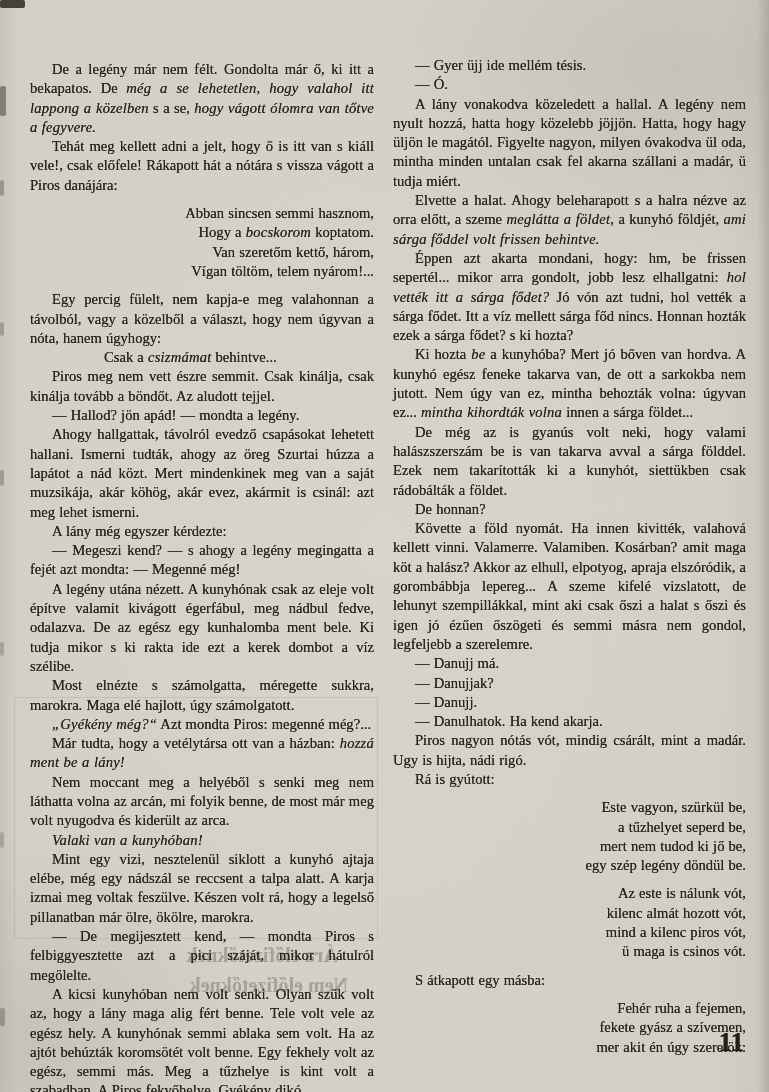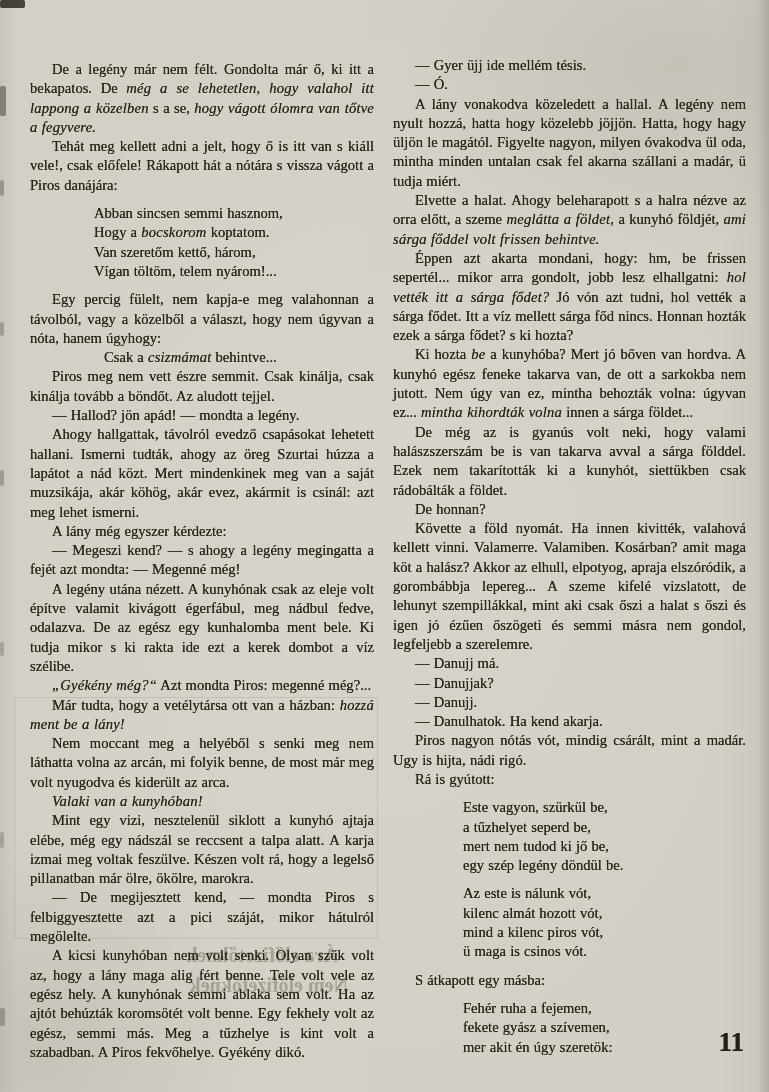--- a/index.html
+++ b/index.html
@@ -19,21 +19,21 @@
     position:absolute;
     font-size:14.6px;line-height:19.3px;
     text-align:justify;
     text-shadow:0 0 .5px rgba(41,37,25,.85);
     word-spacing:.5px;
   }
   .col-left{left:30px;top:60px;width:344px;}
   .col-right{left:393px;top:56px;width:353px;}
   p.para{margin:0;text-indent:22px;}
   p.refrain{margin:0;text-indent:74px;}
-  .verse{margin:9px 0 9px 64px;text-align:left;text-indent:0;}
+  .verse{margin:9px 0 9px 64px;text-align:right;text-indent:0;}
   .col-right .verse{margin-left:70px;}
   .vline{white-space:nowrap;}
   .it{font-style:italic;letter-spacing:.2px;}
   
   .pageno{
     position:absolute;right:25px;top:1028px;
     font-weight:700;font-size:27px;line-height:28px;
     color:#22201a;text-shadow:0 0 .6px #22201a;
   }
   
@@ -85,20 +85,21 @@
         <div class="vline"><span>Vígan töltöm, telem nyárom!...</span></div>
       </div>
       <p class="para"><span>Egy percig fülelt, nem kapja-e meg valahonnan a távolból, vagy a közelből a választ, hogy nem úgyvan a nóta, hanem úgyhogy:</span></p>
       <p class="refrain"><span>Csak a </span><span class="it">csizmámat</span><span> behintve...</span></p>
       <p class="para"><span>Piros meg nem vett észre semmit. Csak kinálja, csak kinálja tovább a böndőt. Az aludott tejjel.</span></p>
       <p class="para"><span>— Hallod? jön apád! — mondta a legény.</span></p>
       <p class="para"><span>Ahogy hallgattak, távolról evedző csapásokat lehetett hallani. Ismerni tudták, ahogy az öreg Szurtai húzza a lapátot a nád közt. Mert mindenkinek meg van a saját muzsikája, akár köhög, akár evez, akármit is csinál: azt meg lehet ismerni.</span></p>
       <p class="para"><span>A lány még egyszer kérdezte:</span></p>
       <p class="para"><span>— Megeszi kend? — s ahogy a legény megingatta a fejét azt mondta: — Megenné még!</span></p>
       <p class="para"><span>A legény utána nézett. A kunyhónak csak az eleje volt építve valamit kivágott égerfábul, meg nádbul fedve, odalazva. De az egész egy kunhalomba ment bele. Ki tudja mikor s ki rakta ide ezt a kerek dombot a víz szélibe.</span></p>
+      <p class="para"><span>Most elnézte s számolgatta, méregette sukkra, marokra. Maga elé hajlott, úgy számolgatott.</span></p>
       <p class="para"><span class="it">„Gyékény még?“</span><span> Azt mondta Piros: megenné még?...</span></p>
       <p class="para"><span>Már tudta, hogy a vetélytársa ott van a házban: </span><span class="it">hozzá ment be a lány!</span></p>
       <p class="para"><span>Nem moccant meg a helyéből s senki meg nem láthatta volna az arcán, mi folyik benne, de most már meg volt nyugodva és kiderült az arca.</span></p>
       <p class="para"><span class="it">Valaki van a kunyhóban!</span></p>
       <p class="para"><span>Mint egy vizi, nesztelenül siklott a kunyhó ajtaja elébe, még egy nádszál se reccsent a talpa alatt. A karja izmai meg voltak feszülve. Készen volt rá, hogy a legelső pillanatban már ölre, ökölre, marokra.</span></p>
       <p class="para"><span>— De megijesztett kend, — mondta Piros s felbiggyesztette azt a pici száját, mikor hátulról megölelte.</span></p>
       <p class="para"><span>A kicsi kunyhóban nem volt senki. Olyan szűk volt az, hogy a lány maga alig fért benne. Tele volt vele az egész hely. A kunyhónak semmi ablaka sem volt. Ha az ajtót behúzták koromsötét volt benne. Egy fekhely volt az egész, semmi más. Meg a tűzhelye is kint volt a szabadban. A Piros fekvőhelye. Gyékény dikó.</span></p>
     </div>
   <div class="col col-right" id="col-right">
       <p class="para"><span>— Gyer üjj ide mellém tésis.</span></p>

